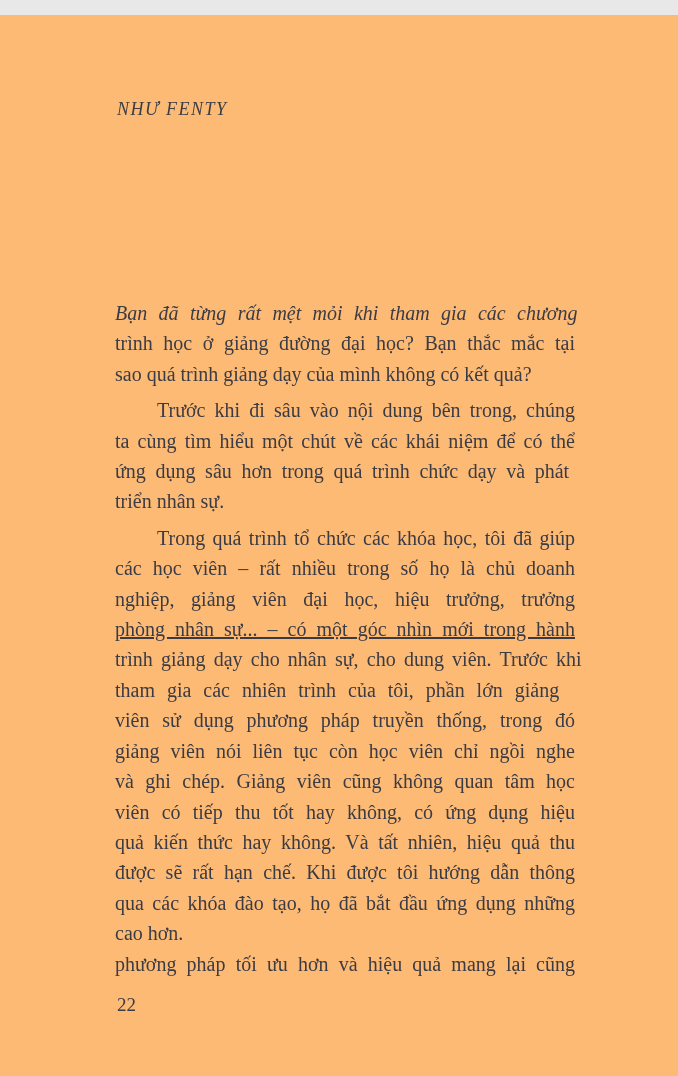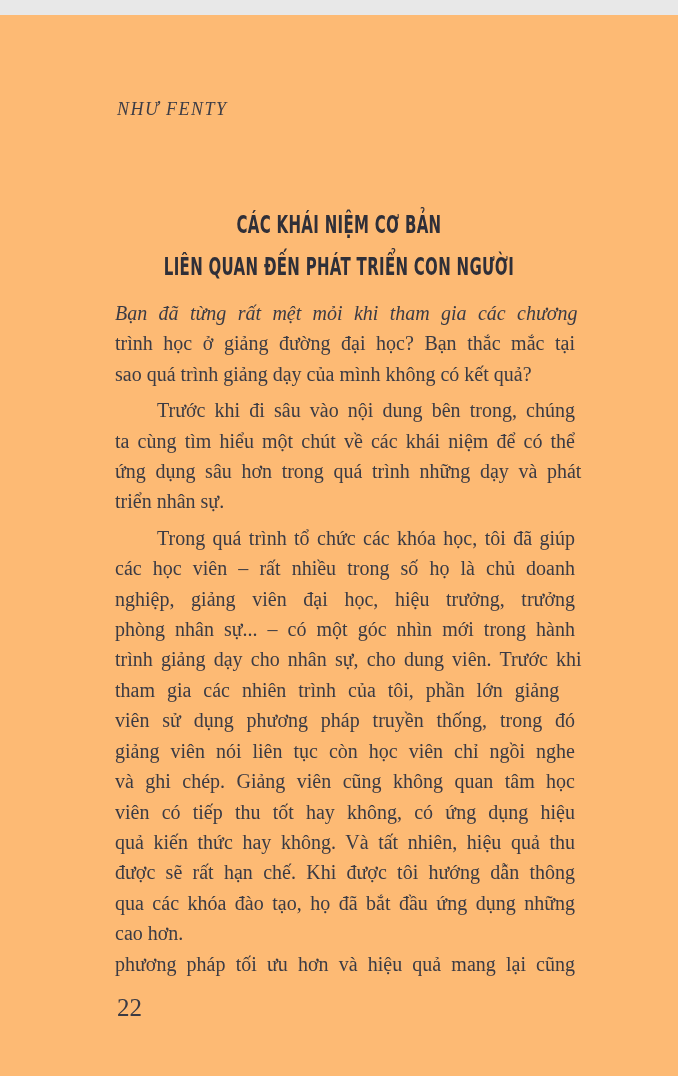--- a/index.html
+++ b/index.html
@@ -52,52 +52,48 @@
     color: #3b3b44;
   }
   .para { margin: 0 0 6px 0; }
   .para:last-child { margin-bottom: 0; }
   .line { white-space: nowrap; overflow: visible; }
   .line.indent { padding-left: 42px; }
   .page-number {
     position: absolute;
     left: 117px;
     top: 979px;
-    font-size: 25px;
+    font-size: 19px;
     color: #3b3b44;
   }
 </style>
 </head>
 <body>
 
 <div class="page">
   <div class="running-header">NHƯ FENTY</div>
 
-  <h1 class="chapter-title">
-    <span class="title-line">CÁC KHÁI NIỆM CƠ BẢN</span>
-    <span class="title-line">LIÊN QUAN ĐẾN PHÁT TRIỂN CON NGƯỜI</span>
-  </h1>
 
   <div class="body-text">
       <div class="para">
         <div class="line" style="word-spacing: 6.34063px; font-style: italic;"><span>Bạn đã từng rất mệt mỏi khi tham gia các chương</span></div>
         <div class="line" style="word-spacing: 5.59063px;"><span>trình học ở giảng đường đại học? Bạn thắc mắc tại</span></div>
         <div class="line last"><span>sao quá trình giảng dạy của mình không có kết quả?</span></div>
       </div>
       <div class="para">
         <div class="line indent" style="word-spacing: 4.14931px;"><span>Trước khi đi sâu vào nội dung bên trong, chúng</span></div>
         <div class="line" style="word-spacing: 3.15885px;"><span>ta cùng tìm hiểu một chút về các khái niệm để có thể</span></div>
-        <div class="line" style="word-spacing: 4.64219px;"><span>ứng dụng sâu hơn trong quá trình những dạy và phát</span></div>
+        <div class="line" style="word-spacing: 4.64219px;"><span>ứng dụng sâu hơn trong quá trình chức dạy và phát</span></div>
         <div class="line last"><span>triển nhân sự.</span></div>
       </div>
       <div class="para">
         <div class="line indent" style="word-spacing: 2.40937px;"><span>Trong quá trình tổ chức các khóa học, tôi đã giúp</span></div>
         <div class="line" style="word-spacing: 6.12216px;"><span>các học viên – rất nhiều trong số họ là chủ doanh</span></div>
         <div class="line" style="word-spacing: 11.6696px;"><span>nghiệp, giảng viên đại học, hiệu trưởng, trưởng</span></div>
-        <div class="line" style="word-spacing: 5.02813px;"><span>phòng nhân sự... – có một góc nhìn mới trong hành</span></div>
+        <div class="line" style="word-spacing: 5.02813px; text-decoration: underline;"><span>phòng nhân sự... – có một góc nhìn mới trong hành</span></div>
         <div class="line" style="word-spacing: 3.22187px;"><span>trình giảng dạy cho nhân sự, cho dung viên. Trước khi</span></div>
         <div class="line" style="word-spacing: 6.95139px;"><span>tham gia các nhiên trình của tôi, phần lớn giảng</span></div>
         <div class="line" style="word-spacing: 7.84766px;"><span>viên sử dụng phương pháp truyền thống, trong đó</span></div>
         <div class="line" style="word-spacing: 6.00938px;"><span>giảng viên nói liên tục còn học viên chỉ ngồi nghe</span></div>
         <div class="line" style="word-spacing: 6.43056px;"><span>và ghi chép. Giảng viên cũng không quan tâm học</span></div>
         <div class="line" style="word-spacing: 7.2px;"><span>viên có tiếp thu tốt hay không, có ứng dụng hiệu</span></div>
         <div class="line" style="word-spacing: 4.62812px;"><span>quả kiến thức hay không. Và tất nhiên, hiệu quả thu</span></div>
         <div class="line" style="word-spacing: 5.30625px;"><span>được sẽ rất hạn chế. Khi được tôi hướng dẫn thông</span></div>
         <div class="line" style="word-spacing: 3.49432px;"><span>qua các khóa đào tạo, họ đã bắt đầu ứng dụng những</span></div>
         <div class="line last"><span>cao hơn.</span></div>

